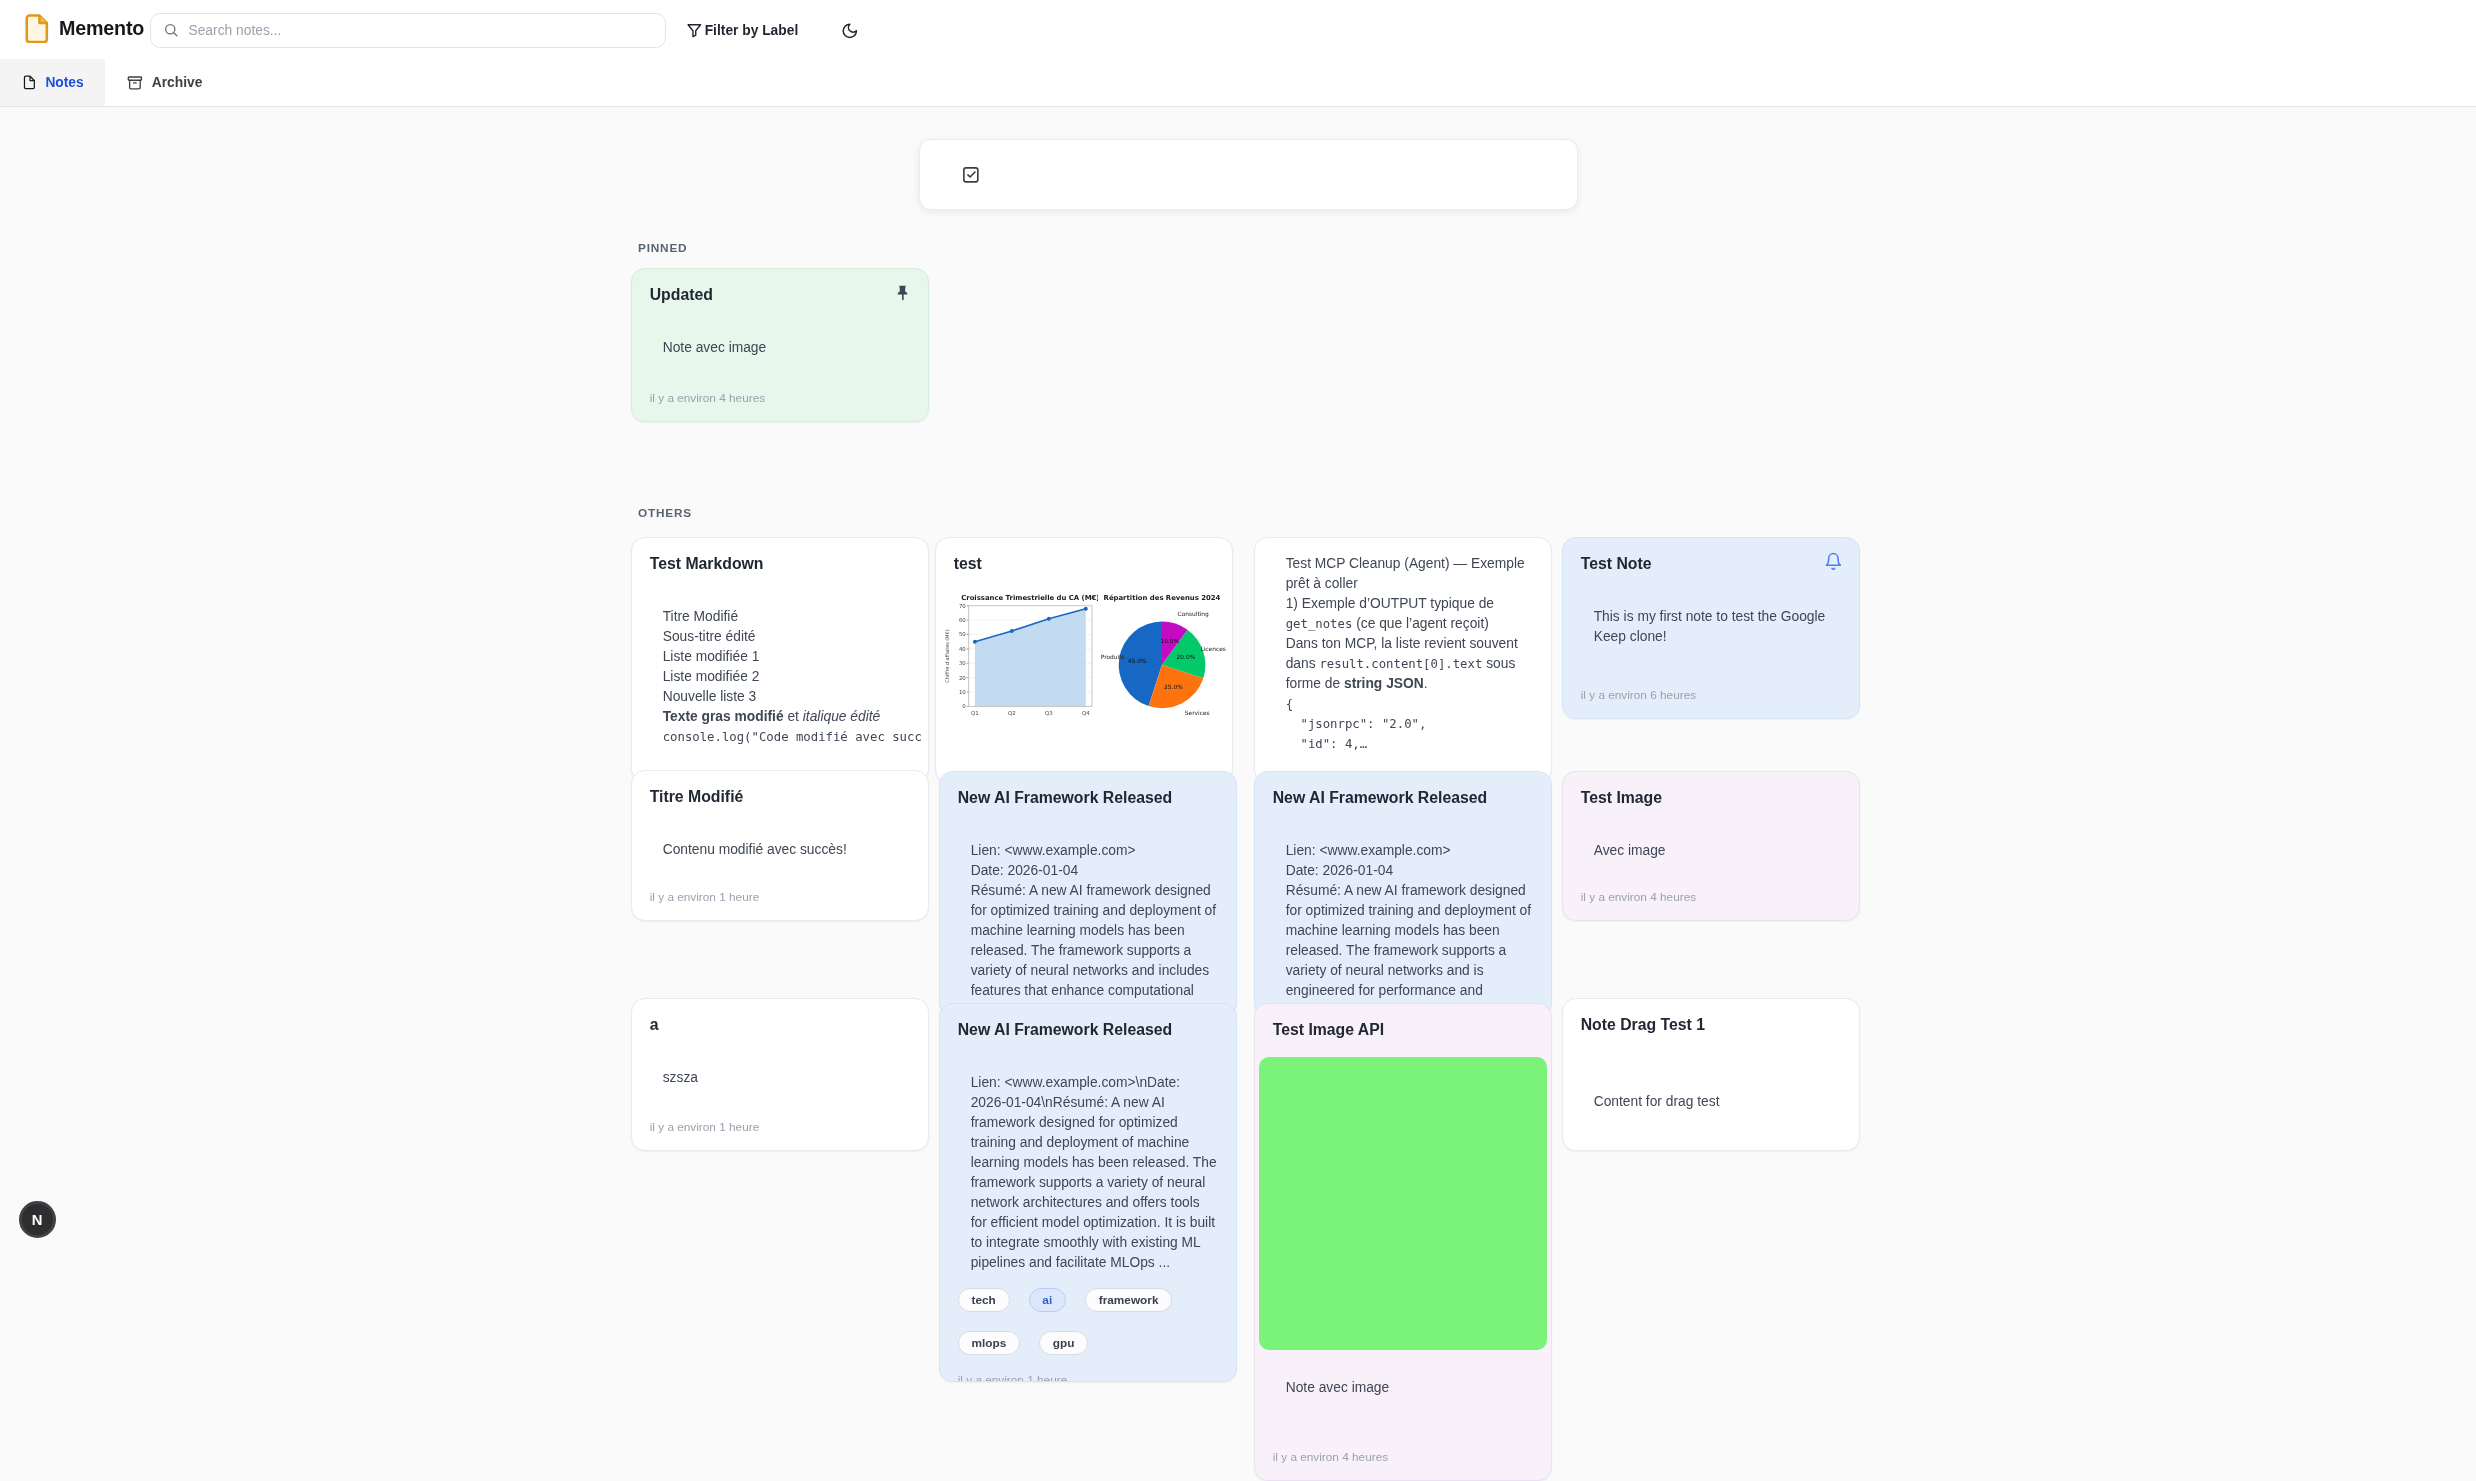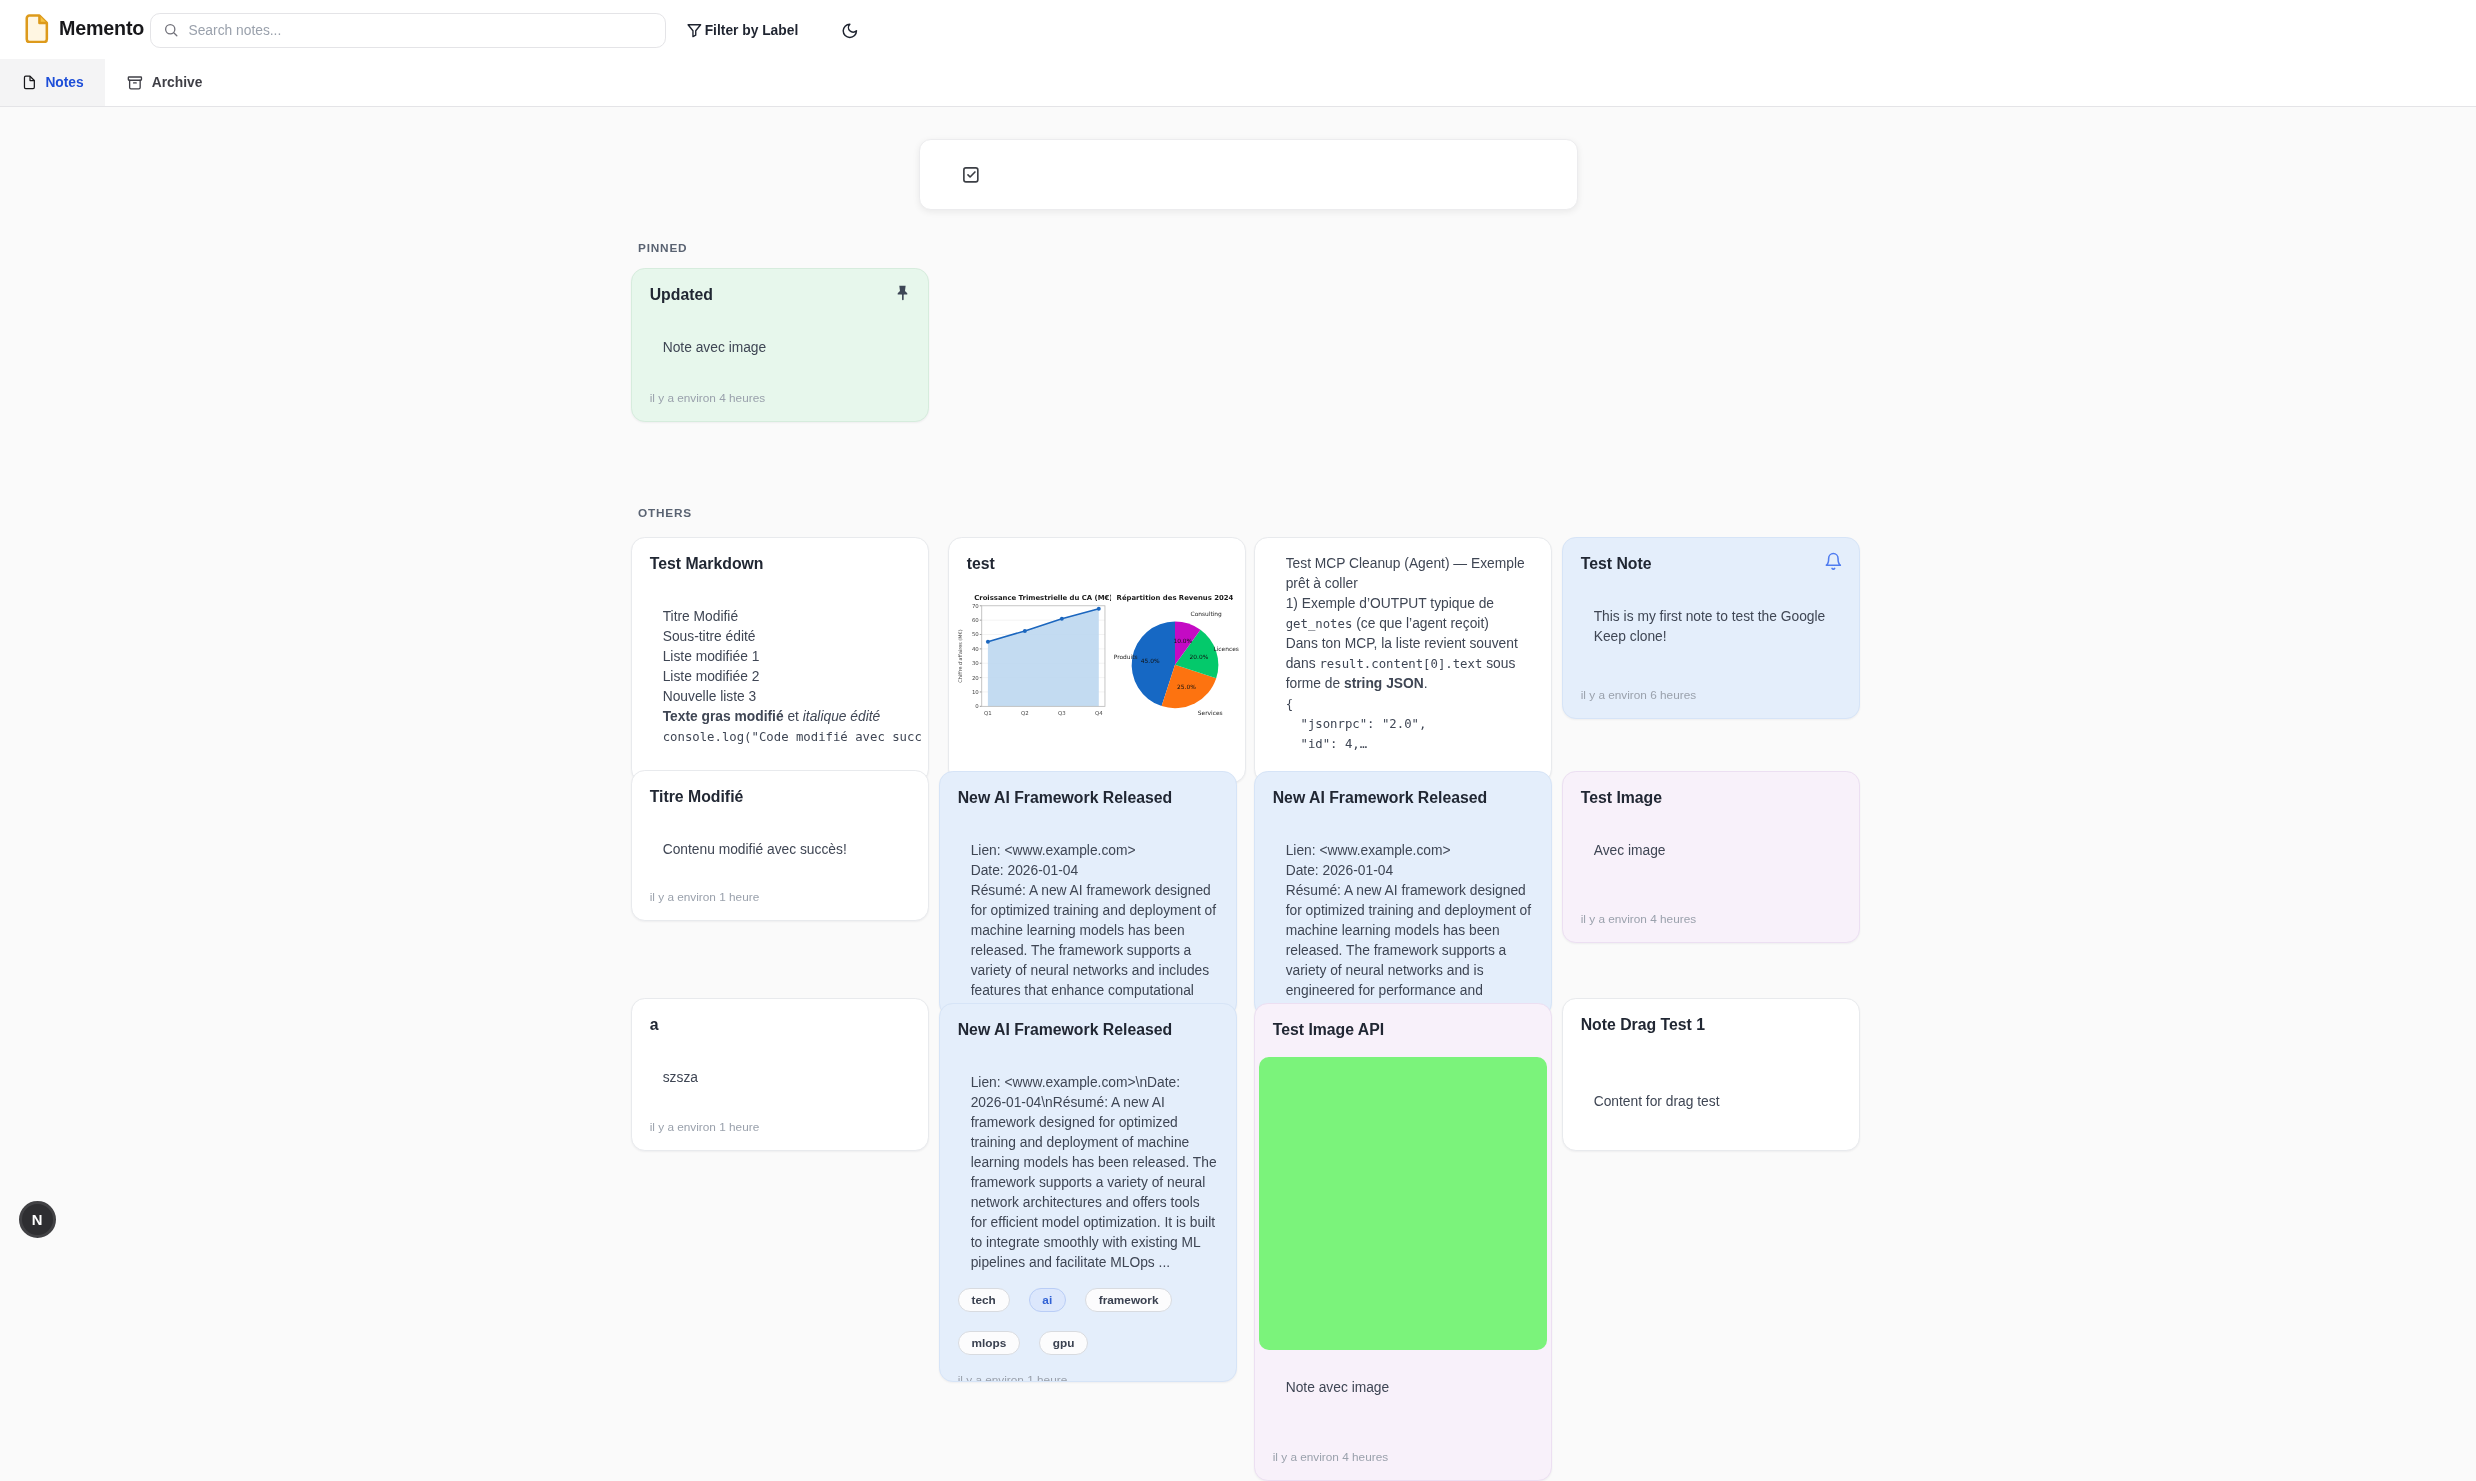--- a/index.html
+++ b/index.html
@@ -162,21 +162,21 @@
       <h3 class="note-title">Test Markdown</h3>
       <p class="note-body"><span>Titre Modifié
 Sous-titre édité
 Liste modifiée 1
 Liste modifiée 2
 Nouvelle liste 3
 </span><span class="fmt-b">Texte gras modifié</span><span> et </span><span class="fmt-i">italique édité</span><span>
 </span><span class="fmt-code">console.log("Code modifié avec succ</span></p>
     </div>
 
-    <div class="note-card card-test" style="left:317px;top:0;height:246px;z-index:1;">
+    <div class="note-card card-test" style="left:304px;top:0;height:246px;z-index:1;">
       <h3 class="note-title">test</h3>
       <div class="note-charts">
         <div class="chart-host">
             <svg width="156" height="138" viewBox="0 0 158 140" font-family="&quot;DejaVu Sans&quot;,sans-serif">
               <rect x="0" y="0" width="158" height="140" fill="#fff"></rect>
               <text x="24" y="119" text-anchor="end" font-size="5.5" fill="#444">0</text>
               <line x1="25" y1="117" x2="27" y2="117" stroke="#555" stroke-width="0.6"></line>
               <line x1="27" y1="102.42857142857143" x2="152" y2="102.42857142857143" stroke="#ebebeb" stroke-width="0.6"></line>
               <text x="24" y="104.42857142857143" text-anchor="end" font-size="5.5" fill="#444">10</text>
               <line x1="25" y1="102.42857142857143" x2="27" y2="102.42857142857143" stroke="#555" stroke-width="0.6"></line>
@@ -269,21 +269,21 @@
 Résumé: A new AI framework designed for optimized training and deployment of machine learning models has been released. The framework supports a variety of neural networks and includes features that enhance computational</p>
     </div>
 
     <div class="note-card c-blue" style="left:623px;top:234px;height:246px;z-index:2;">
       <h3 class="note-title">New AI Framework Released</h3>
       <p class="note-body">Lien: &lt;www.example.com&gt;
 Date: 2026-01-04
 Résumé: A new AI framework designed for optimized training and deployment of machine learning models has been released. The framework supports a variety of neural networks and is engineered for performance and</p>
     </div>
 
-    <div class="note-card c-pink" style="left:931px;top:234px;height:172px;z-index:2;">
+    <div class="note-card c-pink" style="left:931px;top:234px;height:150px;z-index:2;">
       <h3 class="note-title">Test Image</h3>
       <p class="note-body">Avec image</p>
       <div class="note-time">il y a environ 4 heures</div>
     </div>
 
     <div class="note-card" style="left:0;top:461px;height:153px;z-index:3;">
       <h3 class="note-title">a</h3>
       <p class="note-body">szsza</p>
       <div class="note-time">il y a environ 1 heure</div>
     </div>

